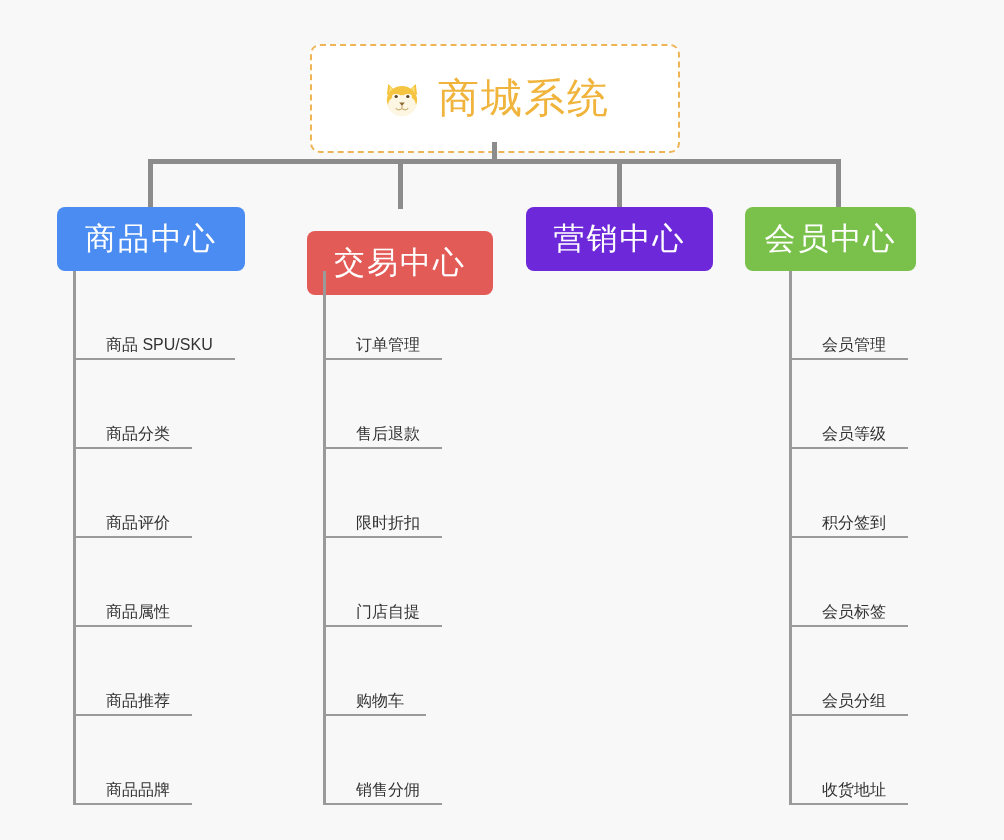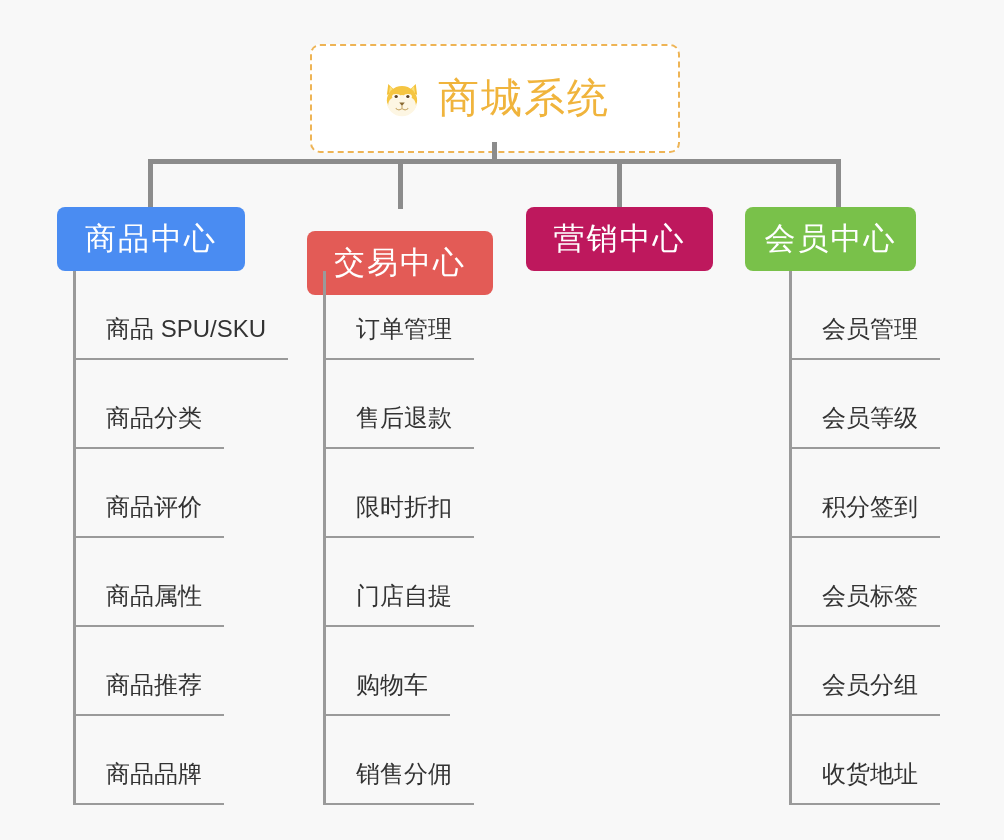--- a/index.html
+++ b/index.html
@@ -64,24 +64,24 @@
     border-left: 3px solid #9a9a9a;
   }
   .leaf-item {
     position: relative;
     height: 89px;
     display: flex;
     align-items: flex-end;
     padding-left: 30px;
   }
   .leaf-label {
-    font-size: 24px;
+    font-size: 16px;
     color: #333333;
     white-space: nowrap;
-    padding-bottom: 13px;
+    padding-bottom: 2px;
     border-bottom: 2px solid #9a9a9a;
     margin-left: -30px;
     padding-left: 30px;
     padding-right: 22px;
   }
 </style>
 </head>
 <body>
 
 <div id="canvas">
@@ -115,21 +115,21 @@
   <div class="conn conn-drop" style="left: 398px;"></div>
   <div class="conn conn-drop" style="left: 617px;"></div>
   <div class="conn conn-drop" style="left: 836px;"></div>
 
   <div class="cat-box" style="left: 57px; width: 188px; background: rgb(74, 140, 242);">
     <span class="cat-label">商品中心</span>
   </div>
   <div class="cat-box" style="left: 307px; width: 186px; background: rgb(227, 91, 86); margin-top: 24px;">
     <span class="cat-label">交易中心</span>
   </div>
-  <div class="cat-box" style="left: 526px; width: 187px; background: #be185d;">
+  <div class="cat-box" style="left: 526px; width: 187px; background: #6d28d9;">
     <span class="cat-label">营销中心</span>
   </div>
   <div class="cat-box" style="left: 745px; width: 171px; background: rgb(121, 193, 74);">
     <span class="cat-label">会员中心</span>
   </div>
 
   <div class="leaf-col" style="left: 73px;">
       <div class="leaf-item">
         <span class="leaf-label">商品 SPU/SKU</span>
       </div>

